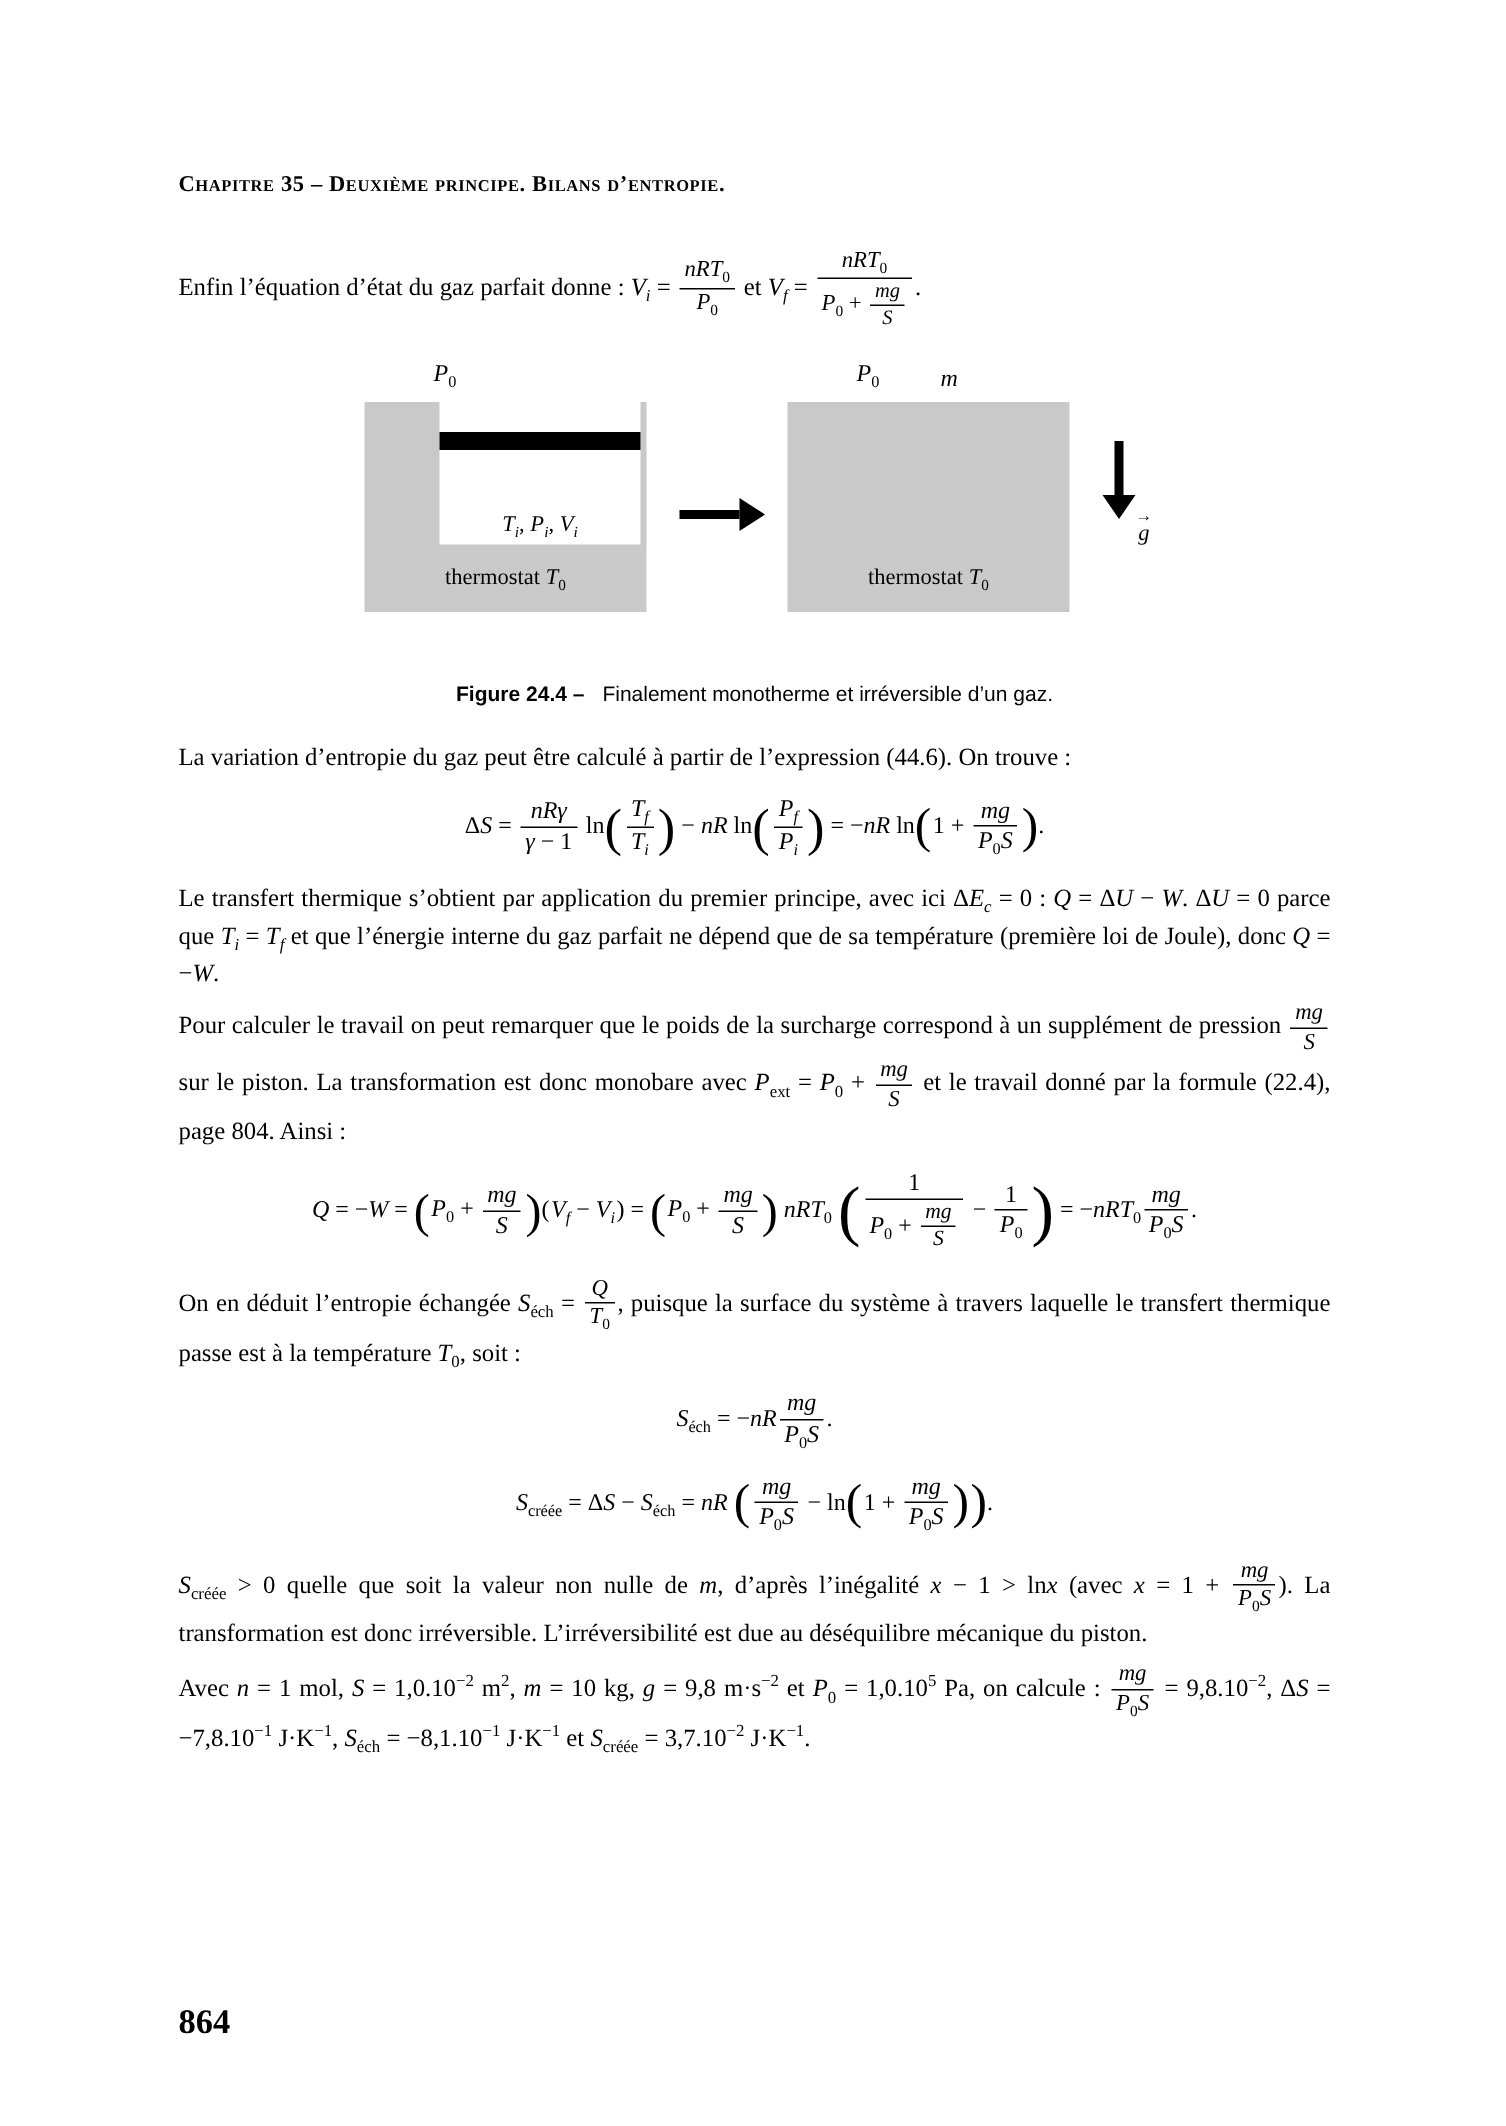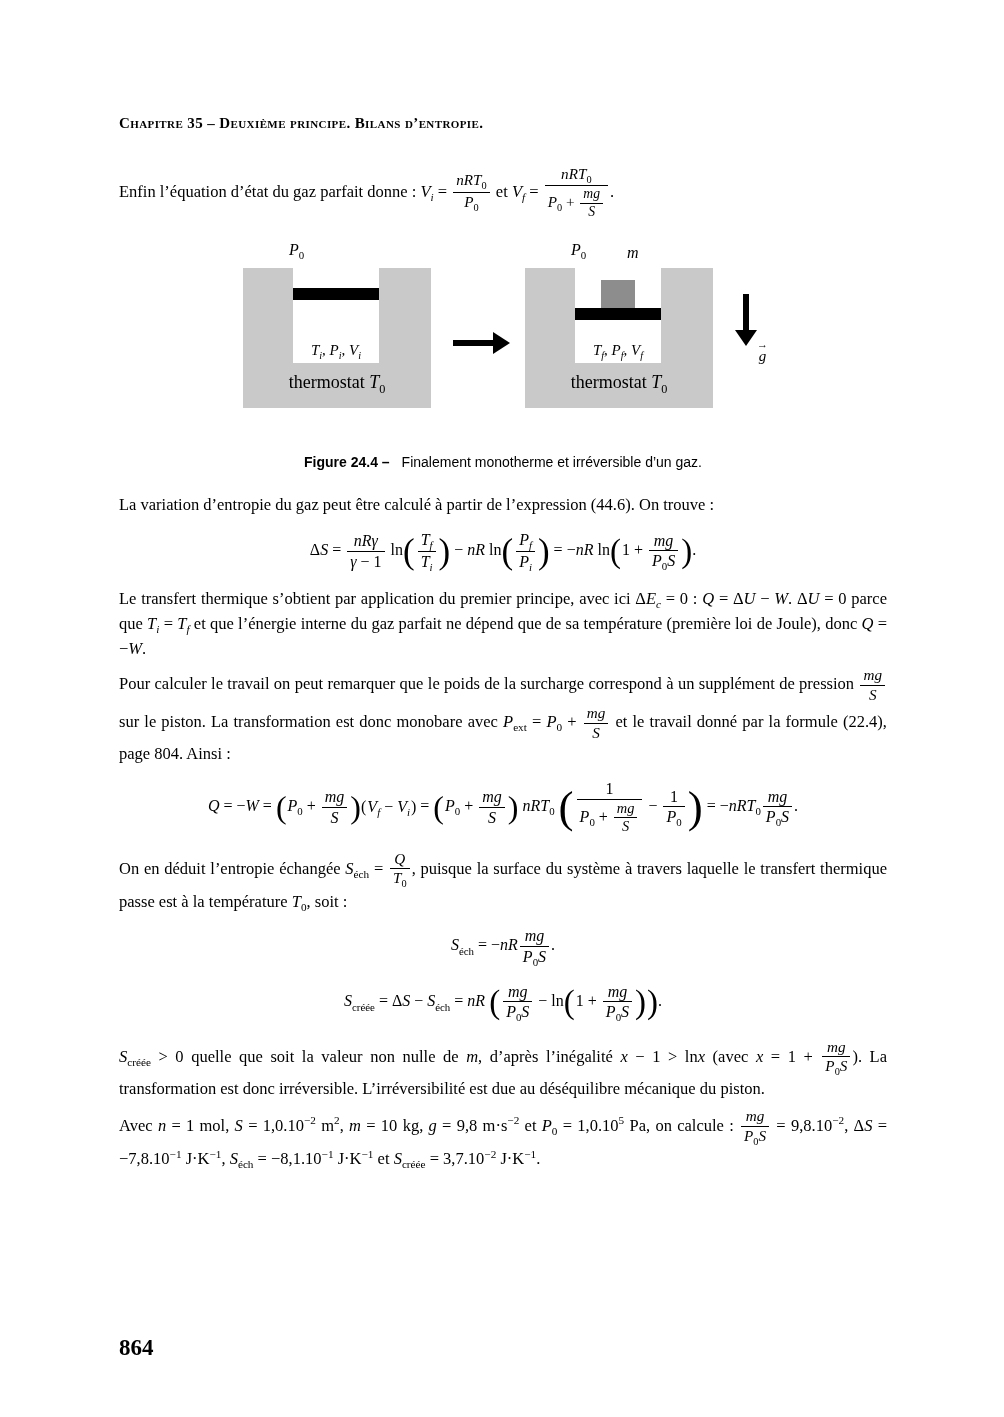--- a/index.html
+++ b/index.html
@@ -48,27 +48,27 @@
     margin:12px 0 14px 0;
     text-align:center;
     font-size:16px;
     white-space:nowrap;
   }
   
   .figure-area{position:relative;height:196px;margin:12px 0 0 0;}
   .vessel{position:absolute;top:36px;width:188px;height:140px;background:#c9c9c9;}
   .vessel-left{left:124px;}
   .vessel-right{left:406px;}
-  .cavity{position:absolute;left:50px;top:0;width:86px;height:95px;background:#ffffff;}
+  .cavity{position:absolute;left:50px;top:0;width:86px;height:95px;background:#ffffff;padding-left:48px;}
   .piston{position:absolute;left:0;width:100%;height:12px;background:#000;}
   .piston-left{top:20px;}
   .piston-right{top:40px;}
   .mass{position:absolute;left:26px;top:12px;width:34px;height:28px;background:#8d8d8d;}
   .state-label{position:absolute;bottom:2px;left:0;width:100%;text-align:center;font-size:15px;white-space:nowrap;}
-  .thermo{position:absolute;bottom:12px;left:0;width:100%;text-align:center;font-size:18px;}
+  .thermo{position:absolute;bottom:12px;left:0;width:100%;text-align:center;font-size:15px;}
   .p0{position:absolute;top:-30px;left:46px;font-size:16px;}
   .m-label{position:absolute;top:-27px;left:102px;font-size:16px;}
   .harrow{position:absolute;left:334px;top:100px;display:flex;align-items:center;}
   .harrow .shaft{width:40px;height:6px;background:#000;}
   .harrow .head{width:0;height:0;border-left:17px solid #000;border-top:11px solid transparent;border-bottom:11px solid transparent;}
   .varrow{position:absolute;left:616px;top:62px;display:flex;flex-direction:column;align-items:center;}
   .varrow .shaft{width:6px;height:36px;background:#000;}
   .varrow .head{width:0;height:0;border-top:16px solid #000;border-left:11px solid transparent;border-right:11px solid transparent;}
   .g-label{position:absolute;left:638px;top:100px;font-size:15px;}
   .fig-caption{
@@ -106,25 +106,20 @@
     </div>
 
     <div class="harrow">
       <div class="shaft"></div>
       <div class="head"></div>
     </div>
 
     <div class="vessel vessel-right">
       <div class="p0"><span class="mv">P</span><sub class="msub">0</sub></div>
       <div class="m-label"><span class="mv">m</span></div>
-      <div class="cavity">
-        <div class="mass"></div>
-        <div class="piston piston-right"></div>
-        <div class="state-label"><span class="mv">T</span><sub class="msub"><span class="mv">f</span></sub>, <span class="mv">P</span><sub class="msub"><span class="mv">f</span></sub>, <span class="mv">V</span><sub class="msub"><span class="mv">f</span></sub></div>
-      </div>
       <div class="thermo">thermostat <span class="mv">T</span><sub class="msub">0</sub></div>
     </div>
 
     <div class="varrow">
       <div class="shaft"></div>
       <div class="head"></div>
     </div>
     <div class="g-label"><span class="mvec">
           <span class="mvec-arrow">→</span>
           <span class="mv">g</span>

